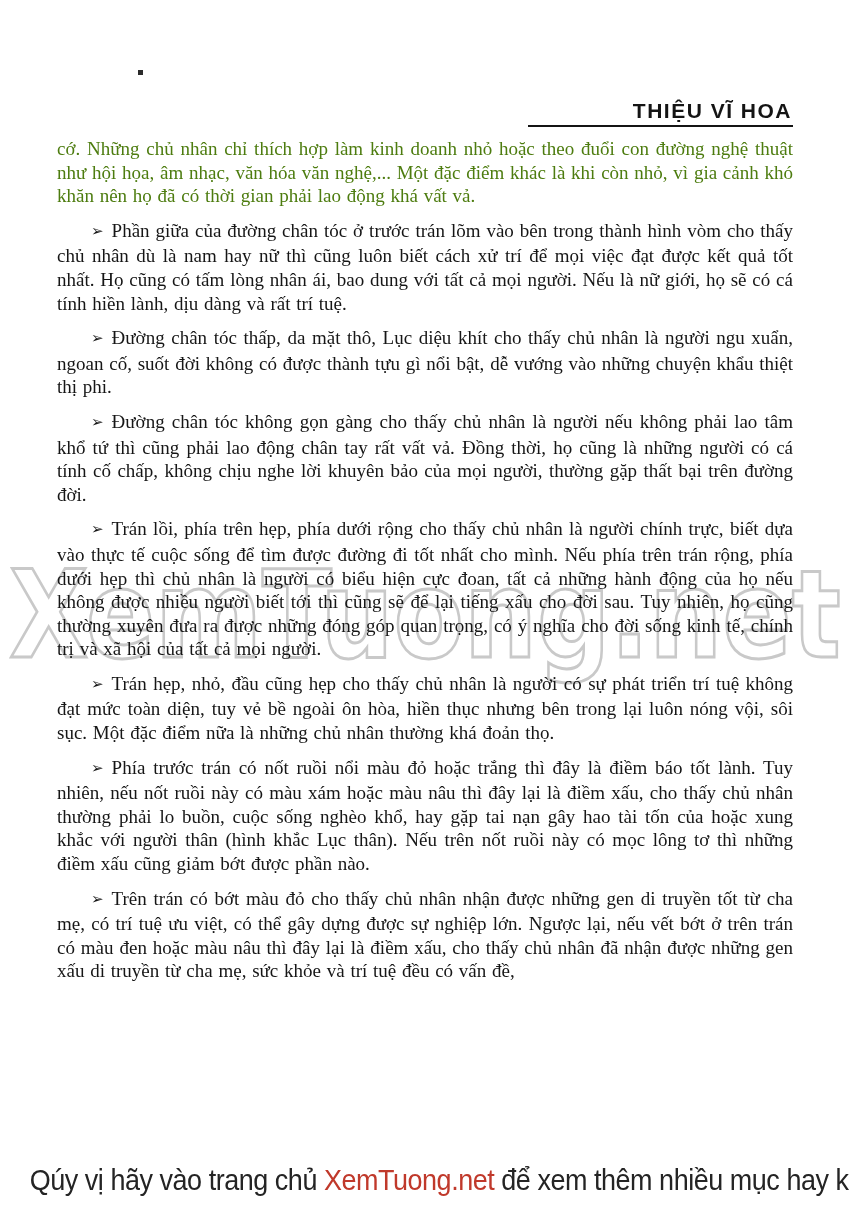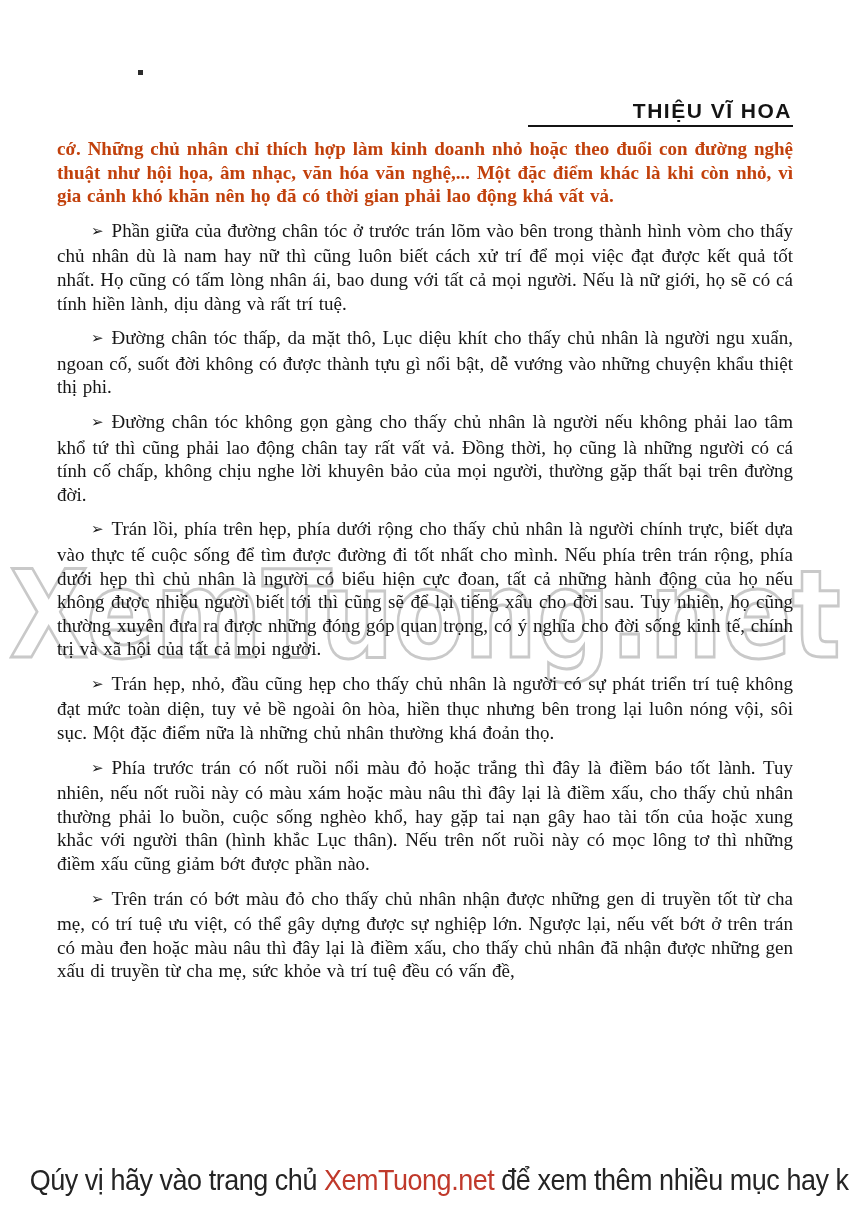--- a/index.html
+++ b/index.html
@@ -73,21 +73,21 @@
 <div class="page">
 
   <div class="speck"></div>
 
   <span class="header-title">THIỆU VĨ HOA</span>
   <div class="header-rule"></div>
 
   <div class="watermark" style="-webkit-text-stroke: 3px rgb(201, 201, 201);">XemTuong.net</div>
 
   <div class="body-text" id="paragraphs">
-      <p class="para" style="color: #c2410c; font-weight: bold;"><span>cớ. Những chủ nhân chỉ thích hợp làm kinh doanh nhỏ hoặc theo đuổi con đường nghệ thuật như hội họa, âm nhạc, văn hóa văn nghệ,... Một đặc điểm khác là khi còn nhỏ, vì gia cảnh khó khăn nên họ đã có thời gian phải lao động khá vất vả.</span></p>
+      <p class="para" style="color: #4d7c0f;"><span>cớ. Những chủ nhân chỉ thích hợp làm kinh doanh nhỏ hoặc theo đuổi con đường nghệ thuật như hội họa, âm nhạc, văn hóa văn nghệ,... Một đặc điểm khác là khi còn nhỏ, vì gia cảnh khó khăn nên họ đã có thời gian phải lao động khá vất vả.</span></p>
       <p class="para bulleted" style="color: rgb(22, 22, 22);"><span class="bullet" style="color: rgb(22, 22, 22);">➢</span><span>Phần giữa của đường chân tóc ở trước trán lõm vào bên trong thành hình vòm cho thấy chủ nhân dù là nam hay nữ thì cũng luôn biết cách xử trí để mọi việc đạt được kết quả tốt nhất. Họ cũng có tấm lòng nhân ái, bao dung với tất cả mọi người. Nếu là nữ giới, họ sẽ có cá tính hiền lành, dịu dàng và rất trí tuệ.</span></p>
       <p class="para bulleted" style="color: rgb(22, 22, 22);"><span class="bullet" style="color: rgb(22, 22, 22);">➢</span><span>Đường chân tóc thấp, da mặt thô, Lục diệu khít cho thấy chủ nhân là người ngu xuẩn, ngoan cố, suốt đời không có được thành tựu gì nổi bật, dễ vướng vào những chuyện khẩu thiệt thị phi.</span></p>
       <p class="para bulleted" style="color: rgb(22, 22, 22);"><span class="bullet" style="color: rgb(22, 22, 22);">➢</span><span>Đường chân tóc không gọn gàng cho thấy chủ nhân là người nếu không phải lao tâm khổ tứ thì cũng phải lao động chân tay rất vất vả. Đồng thời, họ cũng là những người có cá tính cố chấp, không chịu nghe lời khuyên bảo của mọi người, thường gặp thất bại trên đường đời.</span></p>
       <p class="para bulleted" style="color: rgb(22, 22, 22);"><span class="bullet" style="color: rgb(22, 22, 22);">➢</span><span>Trán lồi, phía trên hẹp, phía dưới rộng cho thấy chủ nhân là người chính trực, biết dựa vào thực tế cuộc sống để tìm được đường đi tốt nhất cho mình. Nếu phía trên trán rộng, phía dưới hẹp thì chủ nhân là người có biểu hiện cực đoan, tất cả những hành động của họ nếu không được nhiều người biết tới thì cũng sẽ để lại tiếng xấu cho đời sau. Tuy nhiên, họ cũng thường xuyên đưa ra được những đóng góp quan trọng, có ý nghĩa cho đời sống kinh tế, chính trị và xã hội của tất cả mọi người.</span></p>
       <p class="para bulleted" style="color: rgb(22, 22, 22);"><span class="bullet" style="color: rgb(22, 22, 22);">➢</span><span>Trán hẹp, nhỏ, đầu cũng hẹp cho thấy chủ nhân là người có sự phát triển trí tuệ không đạt mức toàn diện, tuy vẻ bề ngoài ôn hòa, hiền thục nhưng bên trong lại luôn nóng vội, sôi sục. Một đặc điểm nữa là những chủ nhân thường khá đoản thọ.</span></p>
       <p class="para bulleted" style="color: rgb(22, 22, 22);"><span class="bullet" style="color: rgb(22, 22, 22);">➢</span><span>Phía trước trán có nốt ruồi nổi màu đỏ hoặc trắng thì đây là điềm báo tốt lành. Tuy nhiên, nếu nốt ruồi này có màu xám hoặc màu nâu thì đây lại là điềm xấu, cho thấy chủ nhân thường phải lo buồn, cuộc sống nghèo khổ, hay gặp tai nạn gây hao tài tốn của hoặc xung khắc với người thân (hình khắc Lục thân). Nếu trên nốt ruồi này có mọc lông tơ thì những điềm xấu cũng giảm bớt được phần nào.</span></p>
       <p class="para bulleted" style="color: rgb(22, 22, 22);"><span class="bullet" style="color: rgb(22, 22, 22);">➢</span><span>Trên trán có bớt màu đỏ cho thấy chủ nhân nhận được những gen di truyền tốt từ cha mẹ, có trí tuệ ưu việt, có thể gây dựng được sự nghiệp lớn. Ngược lại, nếu vết bớt ở trên trán có màu đen hoặc màu nâu thì đây lại là điềm xấu, cho thấy chủ nhân đã nhận được những gen xấu di truyền từ cha mẹ, sức khỏe và trí tuệ đều có vấn đề,</span></p>
     </div>
 
   <div class="footer"><span>Qúy vị hãy vào trang chủ </span><a class="brand" href="#" style="color: rgb(192, 57, 43);">XemTuong.net</a><span> để xem thêm nhiều mục hay khác</span></div>

